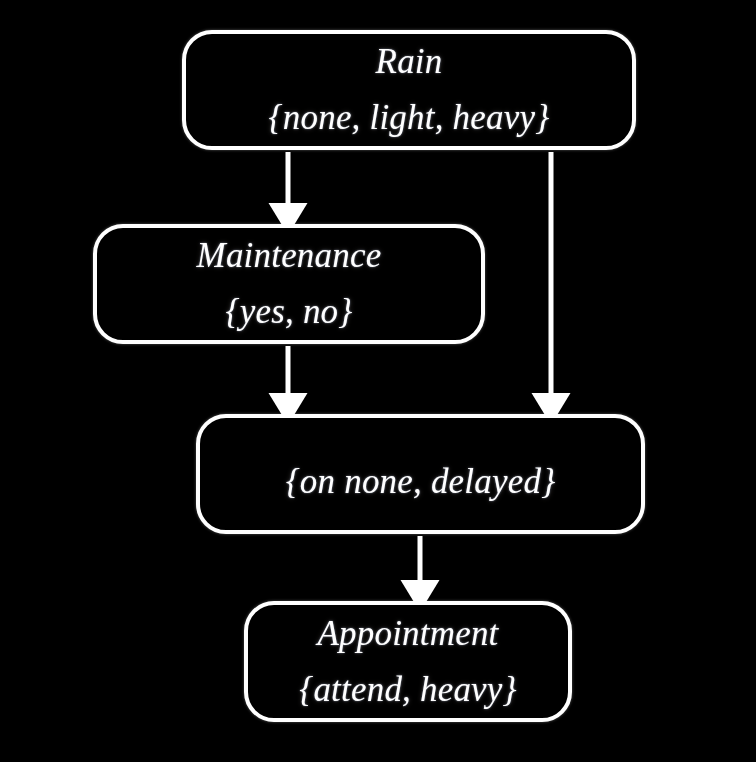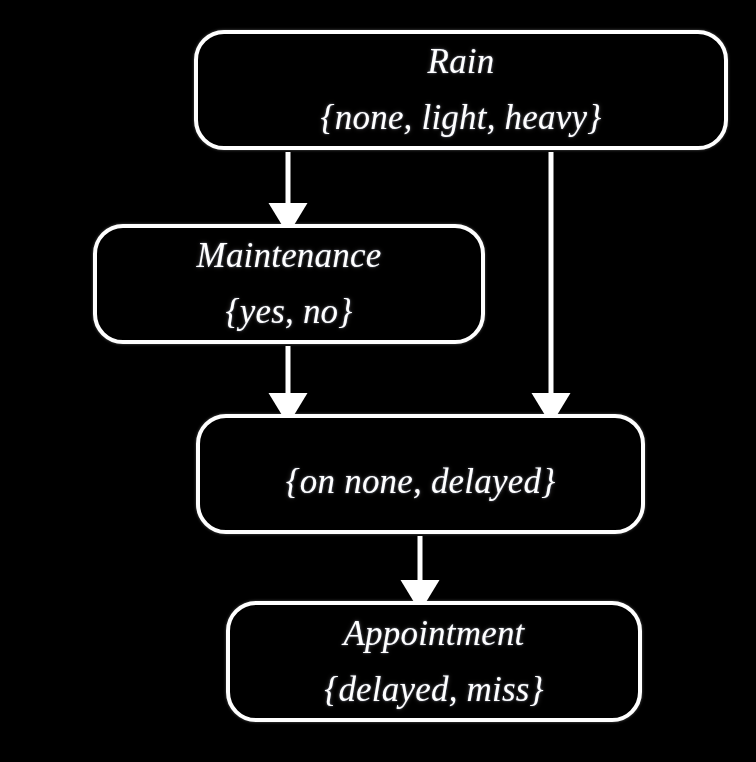--- a/index.html
+++ b/index.html
@@ -51,24 +51,24 @@
   }
   .node-states {
     font-style: italic;
     font-size: 35px;
     color: #ffffff;
     text-shadow: 0 0 2px rgba(200,215,255,0.55), 0 0 5px rgba(255,240,225,0.22);
     white-space: nowrap;
     margin-top: 16px;
   }
   
-  #node-rain        { left: 194px; top: 30px;  width: 534px; height: 120px; align-items: center; }
+  #node-rain        { left: 182px; top: 30px;  width: 454px; height: 120px; align-items: center; }
   #node-maintenance { left: 93px;  top: 224px; width: 392px; height: 120px; font-family: Liberation Serif, serif; }
   #node-train       { left: 196px; top: 414px; width: 449px; height: 120px; }
-  #node-appointment { left: 226px; top: 601px; width: 416px; height: 121px; }
+  #node-appointment { left: 244px; top: 601px; width: 328px; height: 121px; }
 </style>
 </head>
 <body>
 
 <div id="canvas">
 
   <svg class="edges-layer" width="756" height="762" viewBox="0 0 756 762" xmlns="http://www.w3.org/2000/svg">
     <defs>
       <marker id="arrowhead" markerWidth="9" markerHeight="9" refX="2.6" refY="4.5" orient="auto" markerUnits="strokeWidth">
         <path d="M 0 0.6 L 6.4 4.5 L 0 8.4 Z" fill="#ffffff"></path>
@@ -93,16 +93,16 @@
     <div class="node-title">Maintenance</div>
     <div class="node-states">{yes, no}</div>
   </div>
 
   <div class="node" id="node-train">
     <div class="node-states">{on none, delayed}</div>
   </div>
 
   <div class="node" id="node-appointment">
     <div class="node-title">Appointment</div>
-    <div class="node-states">{delayed, miss}</div>
+    <div class="node-states">{attend, heavy}</div>
   </div>
 
 </div>
 
 </body></html>

